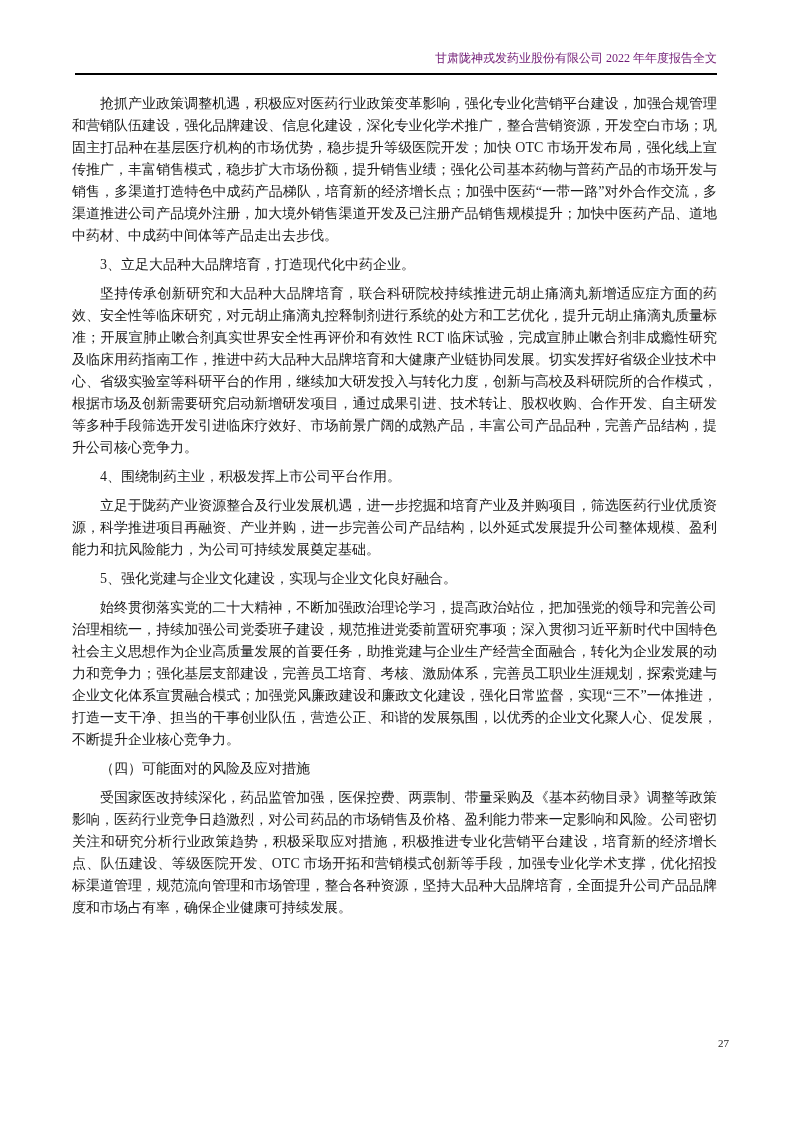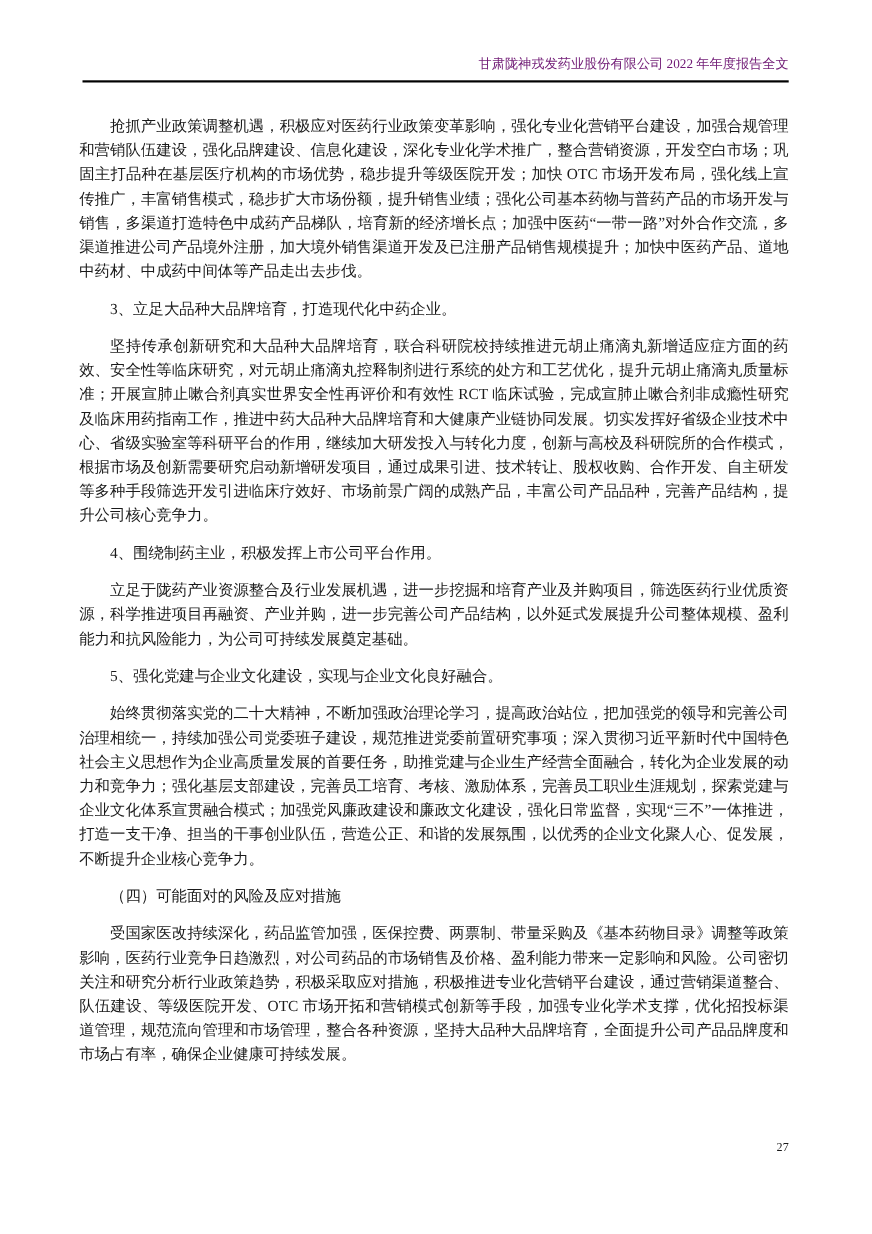--- a/index.html
+++ b/index.html
@@ -32,28 +32,28 @@
     position: absolute;
     top: 93px;
     left: 72px;
     width: 645px;
     font-size: 14px;
     line-height: 22px;
     text-align: justify;
     color: #1a1a1a;
   }
   .content p {
-    margin: 12px 0 7px 0;
+    margin: 0 0 7px 0;
     text-indent: 2em;
     word-break: break-all;
   }
   .footer {
     position: absolute;
     top: 1037px;
-    left: 72px;
+    left: 84px;
     width: 645px;
     text-align: right;
     font-size: 11px;
     color: #1a1a1a;
   }
 </style>
 </head>
 <body>
 
 <div class="page">
@@ -64,20 +64,20 @@
 
   <div class="content">
     <p>抢抓产业政策调整机遇，积极应对医药行业政策变革影响，强化专业化营销平台建设，加强合规管理和营销队伍建设，强化品牌建设、信息化建设，深化专业化学术推广，整合营销资源，开发空白市场；巩固主打品种在基层医疗机构的市场优势，稳步提升等级医院开发；加快 OTC 市场开发布局，强化线上宣传推广，丰富销售模式，稳步扩大市场份额，提升销售业绩；强化公司基本药物与普药产品的市场开发与销售，多渠道打造特色中成药产品梯队，培育新的经济增长点；加强中医药“一带一路”对外合作交流，多渠道推进公司产品境外注册，加大境外销售渠道开发及已注册产品销售规模提升；加快中医药产品、道地中药材、中成药中间体等产品走出去步伐。</p>
     <p>3、立足大品种大品牌培育，打造现代化中药企业。</p>
     <p>坚持传承创新研究和大品种大品牌培育，联合科研院校持续推进元胡止痛滴丸新增适应症方面的药效、安全性等临床研究，对元胡止痛滴丸控释制剂进行系统的处方和工艺优化，提升元胡止痛滴丸质量标准；开展宣肺止嗽合剂真实世界安全性再评价和有效性 RCT 临床试验，完成宣肺止嗽合剂非成瘾性研究及临床用药指南工作，推进中药大品种大品牌培育和大健康产业链协同发展。切实发挥好省级企业技术中心、省级实验室等科研平台的作用，继续加大研发投入与转化力度，创新与高校及科研院所的合作模式，根据市场及创新需要研究启动新增研发项目，通过成果引进、技术转让、股权收购、合作开发、自主研发等多种手段筛选开发引进临床疗效好、市场前景广阔的成熟产品，丰富公司产品品种，完善产品结构，提升公司核心竞争力。</p>
     <p>4、围绕制药主业，积极发挥上市公司平台作用。</p>
     <p>立足于陇药产业资源整合及行业发展机遇，进一步挖掘和培育产业及并购项目，筛选医药行业优质资源，科学推进项目再融资、产业并购，进一步完善公司产品结构，以外延式发展提升公司整体规模、盈利能力和抗风险能力，为公司可持续发展奠定基础。</p>
     <p>5、强化党建与企业文化建设，实现与企业文化良好融合。</p>
     <p>始终贯彻落实党的二十大精神，不断加强政治理论学习，提高政治站位，把加强党的领导和完善公司治理相统一，持续加强公司党委班子建设，规范推进党委前置研究事项；深入贯彻习近平新时代中国特色社会主义思想作为企业高质量发展的首要任务，助推党建与企业生产经营全面融合，转化为企业发展的动力和竞争力；强化基层支部建设，完善员工培育、考核、激励体系，完善员工职业生涯规划，探索党建与企业文化体系宣贯融合模式；加强党风廉政建设和廉政文化建设，强化日常监督，实现“三不”一体推进，打造一支干净、担当的干事创业队伍，营造公正、和谐的发展氛围，以优秀的企业文化聚人心、促发展，不断提升企业核心竞争力。</p>
     <p>（四）可能面对的风险及应对措施</p>
-    <p>受国家医改持续深化，药品监管加强，医保控费、两票制、带量采购及《基本药物目录》调整等政策影响，医药行业竞争日趋激烈，对公司药品的市场销售及价格、盈利能力带来一定影响和风险。公司密切关注和研究分析行业政策趋势，积极采取应对措施，积极推进专业化营销平台建设，通过营销渠道整合、队伍建设、等级医院开发、OTC 市场开拓和营销模式创新等手段，加强专业化学术支撑，优化招投标渠道管理，规范流向管理和市场管理，整合各种资源，坚持大品种大品牌培育，全面提升公司产品品牌度和市场占有率，确保企业健康可持续发展。</p>
+    <p>受国家医改持续深化，药品监管加强，医保控费、两票制、带量采购及《基本药物目录》调整等政策影响，医药行业竞争日趋激烈，对公司药品的市场销售及价格、盈利能力带来一定影响和风险。公司密切关注和研究分析行业政策趋势，积极采取应对措施，积极推进专业化营销平台建设，培育新的经济增长点、队伍建设、等级医院开发、OTC 市场开拓和营销模式创新等手段，加强专业化学术支撑，优化招投标渠道管理，规范流向管理和市场管理，整合各种资源，坚持大品种大品牌培育，全面提升公司产品品牌度和市场占有率，确保企业健康可持续发展。</p>
   </div>
 
   <div class="footer">
     <span>27</span>
   </div>
 
 </div>
 
 </body></html>

